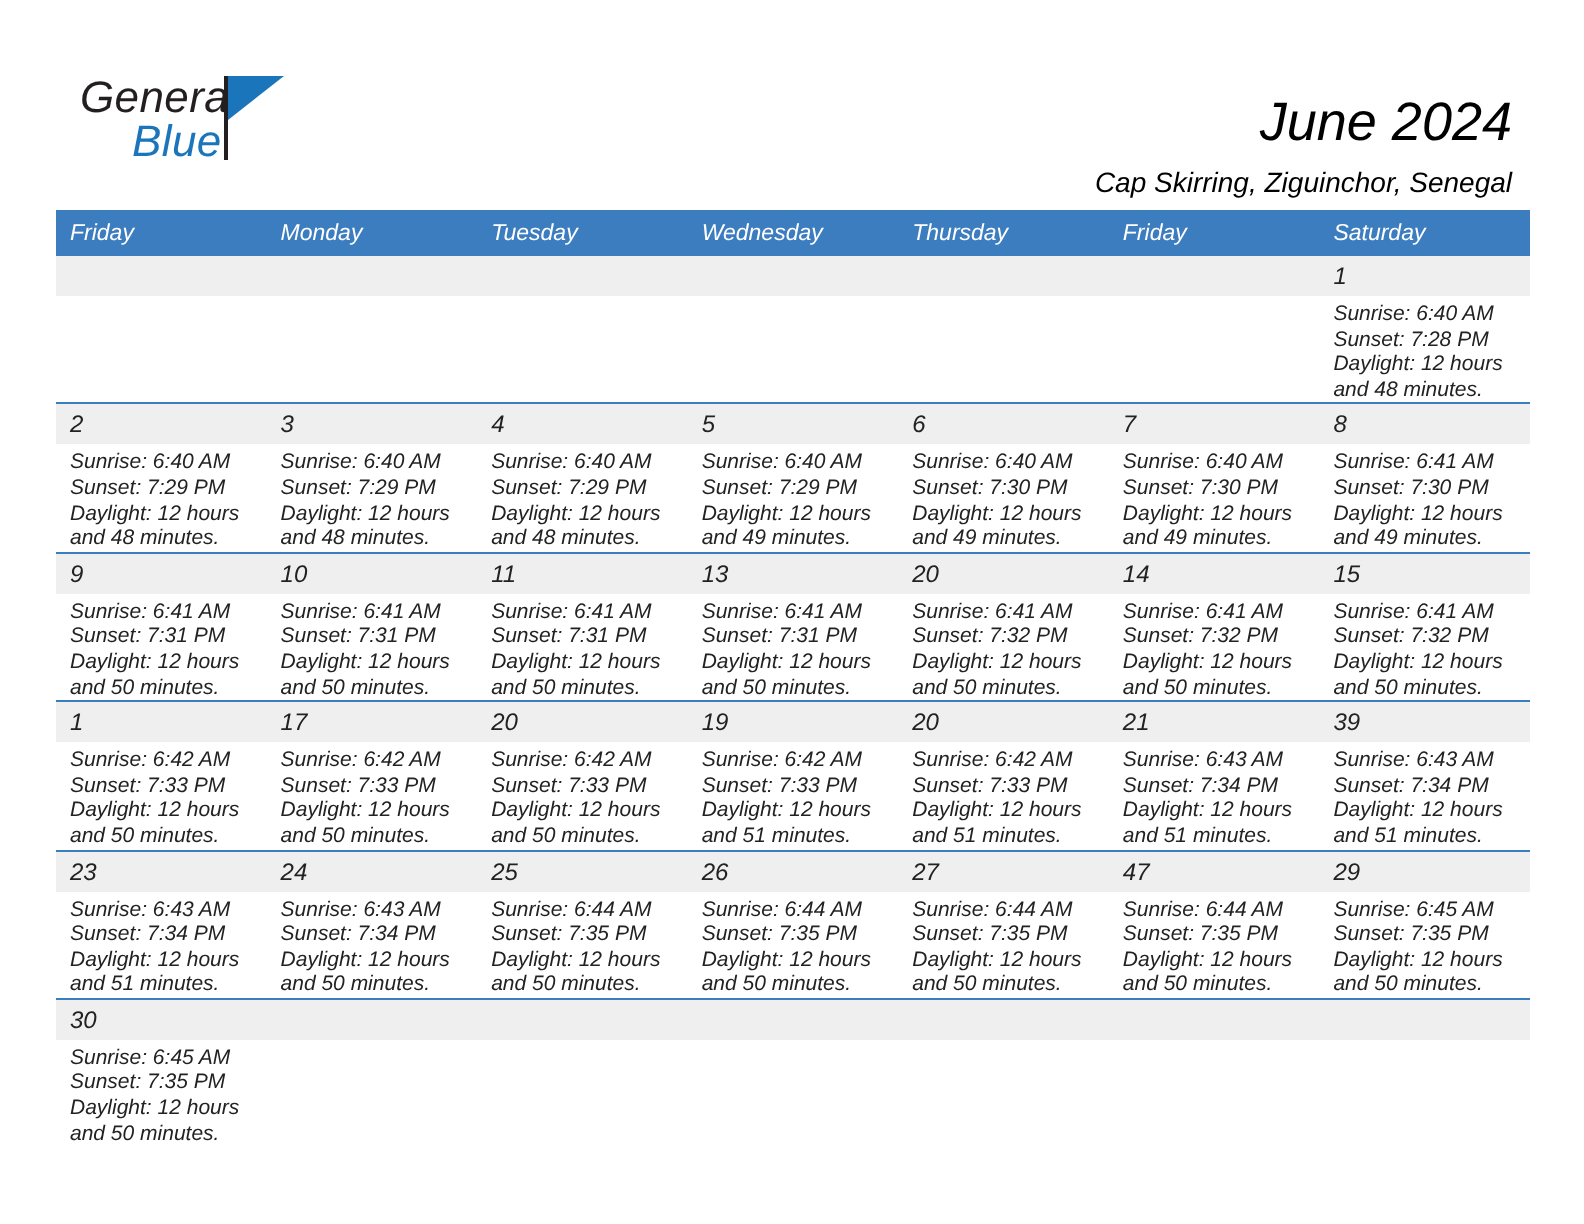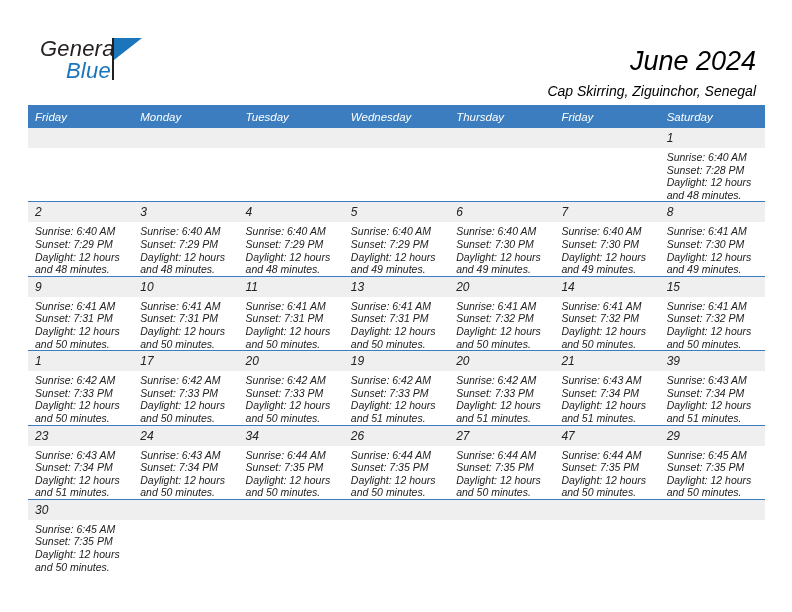--- a/index.html
+++ b/index.html
@@ -431,21 +431,21 @@
           <td>
             <div class="daynum">24</div>
             <div class="details">
               <div>Sunrise: 6:43 AM</div>
               <div>Sunset: 7:34 PM</div>
               <div>Daylight: 12 hours</div>
               <div>and 50 minutes.</div>
             </div>
           </td>
           <td>
-            <div class="daynum">34</div>
+            <div class="daynum">25</div>
             <div class="details">
               <div>Sunrise: 6:44 AM</div>
               <div>Sunset: 7:35 PM</div>
               <div>Daylight: 12 hours</div>
               <div>and 50 minutes.</div>
             </div>
           </td>
           <td>
             <div class="daynum">26</div>
             <div class="details">

